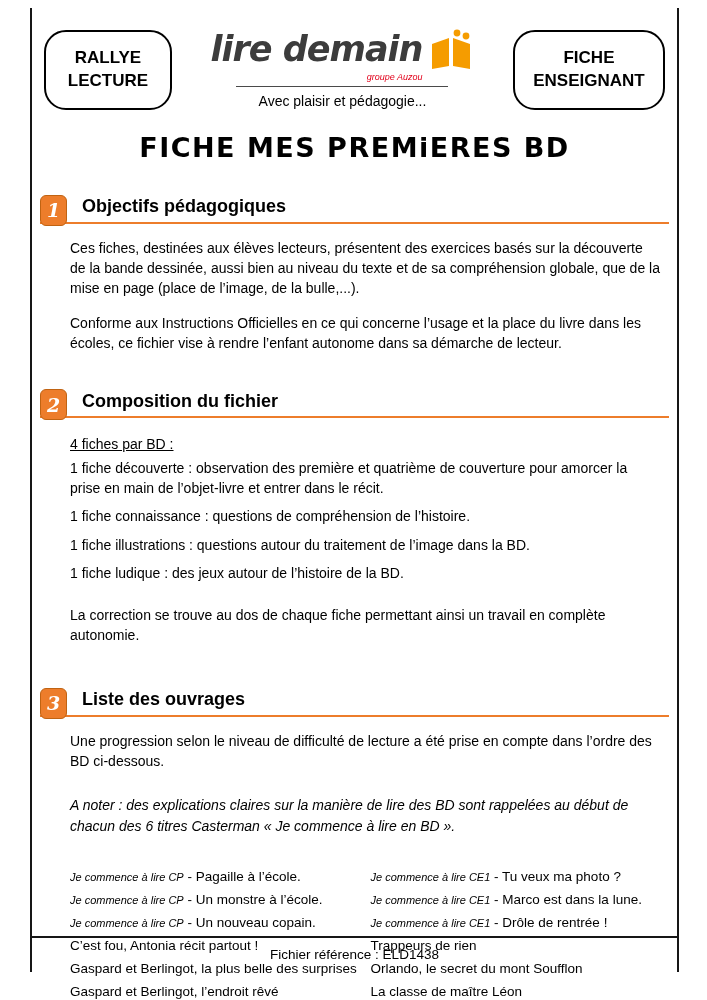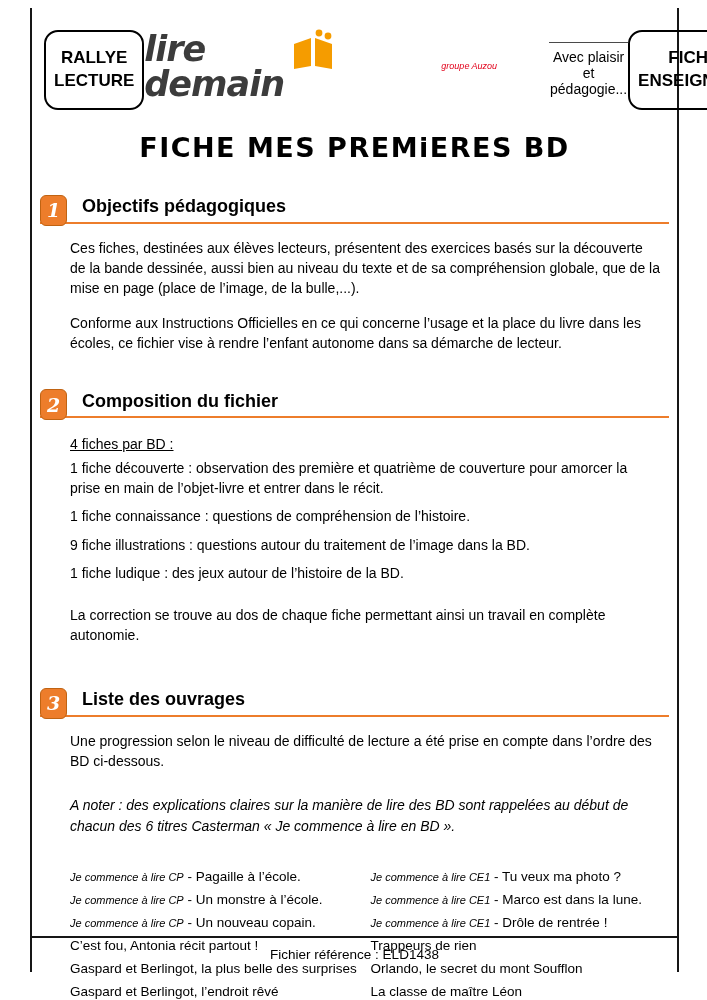--- a/index.html
+++ b/index.html
@@ -9,26 +9,26 @@
   }
   .frame{
     position:absolute;left:30px;top:8px;width:649px;height:964px;
     border-left:2px solid #161616;border-right:2px solid #161616;
     box-sizing:border-box;
   }
   .content{padding:0 8px;}
   
   .header-row{display:flex;justify-content:space-between;align-items:flex-start;margin-top:22px;}
   .badge-box{
-    border:2px solid #000;border-radius:14px;text-align:center;
+    border:2px solid #000;border-radius:22px;text-align:center;
     font-weight:bold;font-size:17px;line-height:1.35;padding:15px 8px;
   }
   .badge-left{width:108px;margin-left:4px;}
   .badge-right{width:132px;margin-right:4px;}
-  .logo-block{display:flex;flex-direction:row;align-items:center;margin-top:2px;}
+  .logo-block{display:flex;flex-direction:column;align-items:center;margin-top:2px;}
   .logo-line{display:flex;align-items:flex-start;}
   .wordmark{
     font-family:"DejaVu Sans", sans-serif;font-weight:bold;font-style:italic;
     font-size:35px;color:#3c3c3c;letter-spacing:-1px;line-height:1;
   }
   .group-label{
     font-size:9px;color:#e2001a;font-style:italic;text-align:right;
     width:100%;margin-top:-2px;padding-right:52px;box-sizing:border-box;
   }
   .tagline{
@@ -121,21 +121,21 @@
     </div>
 
     <div class="s2">
       <div class="section-header">
         <div class="num-badge">2</div>
         <div class="section-heading">Composition du fichier</div>
       </div>
       <div class="fiche-item fiche-intro"><span class="underlined">4 fiches par BD :</span></div>
       <div class="fiche-item" style="margin-top:3px;">1 fiche découverte : observation des première et quatrième de couverture pour amorcer la prise en main de l’objet-livre et entrer dans le récit.</div>
       <div class="fiche-item">1 fiche connaissance : questions de compréhension de l’histoire.</div>
-      <div class="fiche-item">9 fiche illustrations : questions autour du traitement de l’image dans la BD.</div>
+      <div class="fiche-item">1 fiche illustrations : questions autour du traitement de l’image dans la BD.</div>
       <div class="fiche-item">1 fiche ludique : des jeux autour de l’histoire de la BD.</div>
       <div class="para outro">La correction se trouve au dos de chaque fiche permettant ainsi un travail en complète autonomie.</div>
     </div>
 
     <div class="s3">
       <div class="section-header">
         <div class="num-badge">3</div>
         <div class="section-heading">Liste des ouvrages</div>
       </div>
       <div class="para">Une progression selon le niveau de difficulté de lecture a été prise en compte dans l’ordre des BD ci-dessous.</div>

